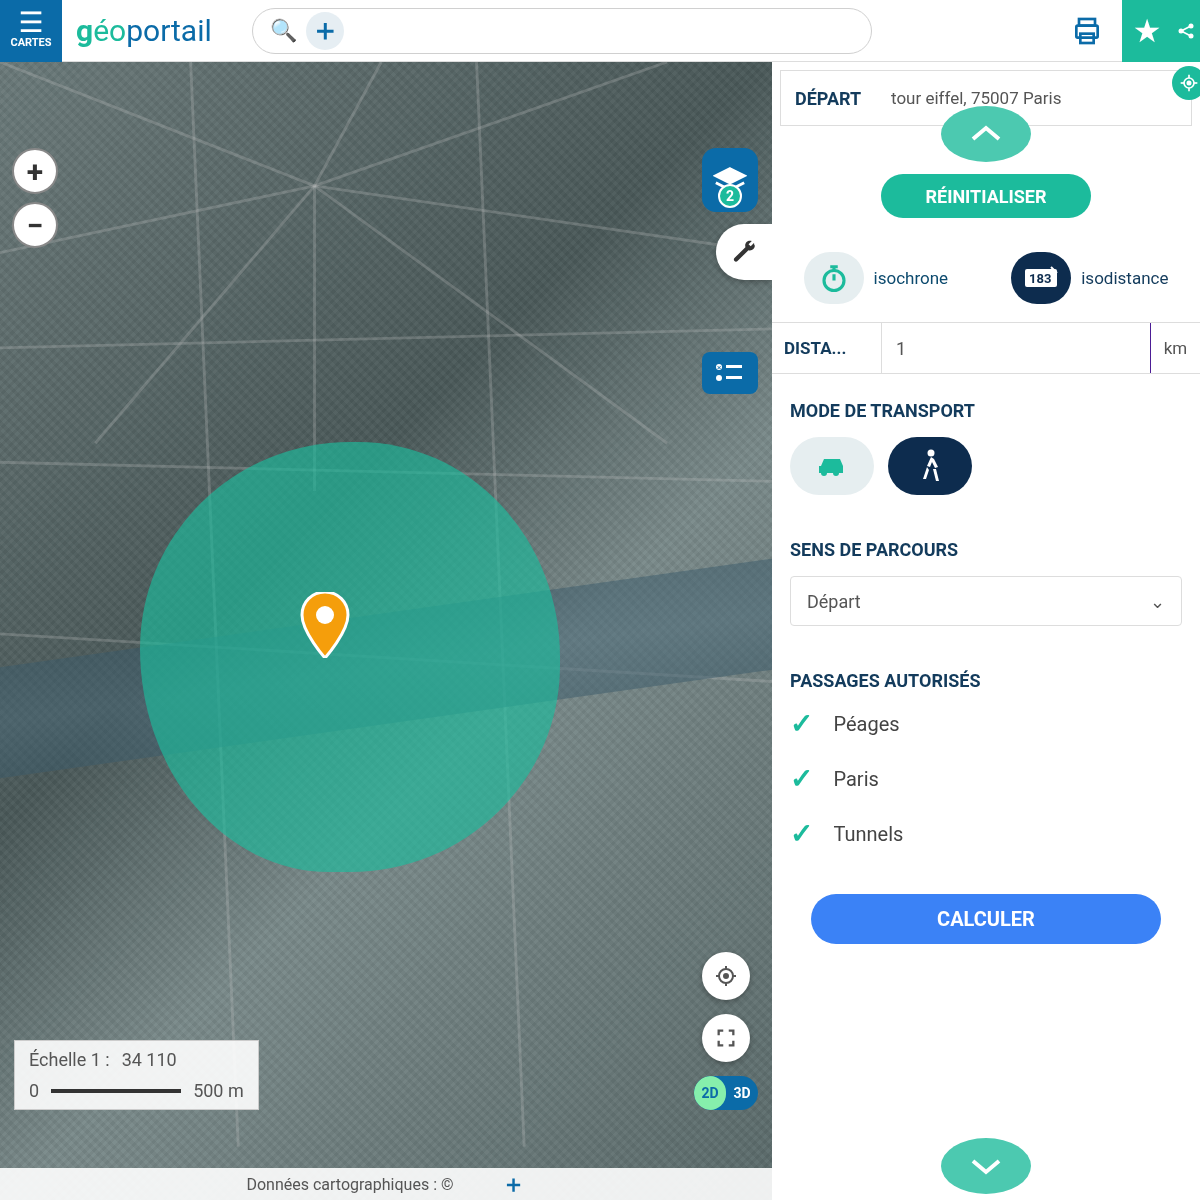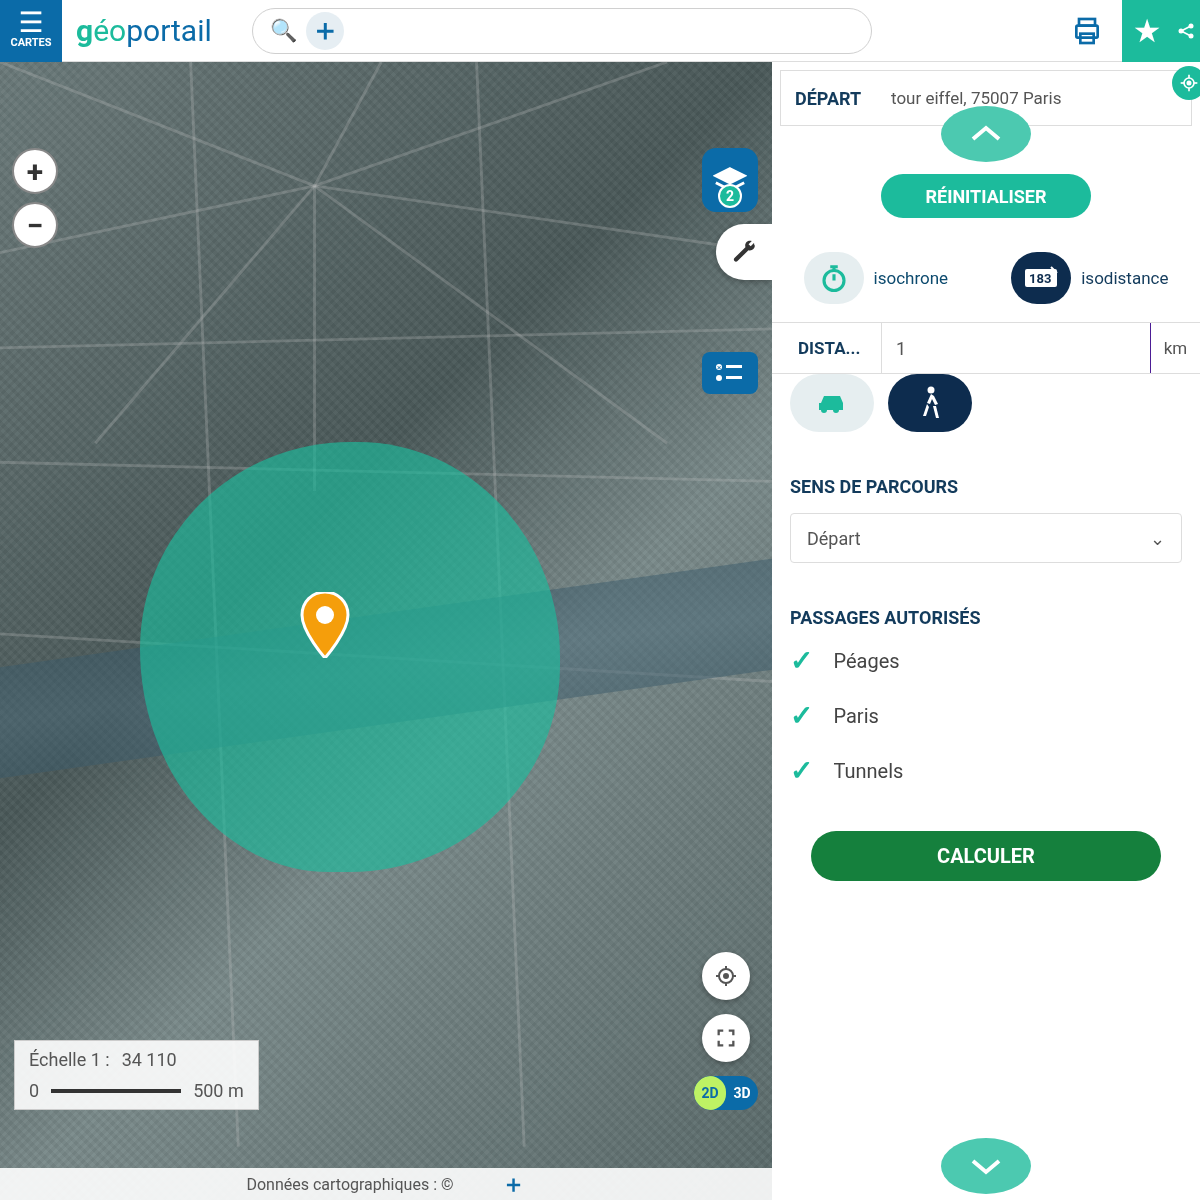--- a/index.html
+++ b/index.html
@@ -32,21 +32,21 @@
 .zoom .zb{width:46px;height:46px;border-radius:23px;background:#fff;border:2px solid #888;display:flex;align-items:center;justify-content:center;font-size:30px;font-weight:700;color:#333;cursor:pointer}
 .right-tools{position:absolute;top:86px;right:14px;display:flex;flex-direction:column;gap:12px;align-items:flex-end}
 .layers{width:56px;height:64px;border-radius:14px;background:#0b6ba8;display:flex;flex-direction:column;align-items:center;justify-content:center;color:#fff;cursor:pointer;position:relative}
 .layers .badge{position:absolute;bottom:4px;right:16px;width:24px;height:24px;border-radius:12px;background:#1cbb9c;color:#fff;display:flex;align-items:center;justify-content:center;font-size:14px;font-weight:700;border:2px solid #fff}
 .tool-round{width:56px;height:56px;border-radius:28px 0 0 28px;background:#fff;display:flex;align-items:center;justify-content:center;font-size:26px;cursor:pointer;margin-right:-14px;box-shadow:0 2px 6px rgba(0,0,0,.3)}
 .blue-tool{width:56px;height:42px;border-radius:8px;background:#0b6ba8;display:flex;align-items:center;justify-content:center;color:#fff;cursor:pointer}
 .bottom-right{position:absolute;bottom:90px;right:14px;display:flex;flex-direction:column;gap:14px;align-items:center}
 .br-btn{width:48px;height:48px;border-radius:24px;background:#fff;display:flex;align-items:center;justify-content:center;font-size:22px;cursor:pointer;box-shadow:0 2px 6px rgba(0,0,0,.3)}
 .dim-toggle{width:64px;height:34px;border-radius:17px;background:#0b6ba8;display:flex;align-items:center;overflow:hidden;cursor:pointer}
 .dim-toggle span{flex:1;text-align:center;font-size:14px;font-weight:700;color:#fff;line-height:34px}
-.dim-toggle .d2{background:#bef264;color:#0b6ba8;border-radius:17px}
+.dim-toggle .d2{background:#86efac;color:#0b6ba8;border-radius:17px}
 .scale-box{position:absolute;bottom:90px;left:14px;background:rgba(255,255,255,.9);padding:8px 14px;border:1px solid #ccc;display:flex;flex-direction:column;gap:10px}
 .scale-box .row{display:flex;align-items:center;gap:12px;font-size:18px;color:#555}
 .scale-box input{border:none;background:transparent;font-size:18px;width:80px;color:#555}
 .scale-box .bar{width:130px;height:4px;background:#333}
 .attrib{position:absolute;bottom:0;left:0;right:0;height:32px;background:rgba(255,255,255,.9);display:flex;align-items:center;justify-content:center;font-size:16px;color:#555;gap:8px}
 .attrib .plus2{color:#0b6ba8;font-size:24px;font-weight:700;margin-left:40px}
 .panel{width:428px;background:#fff;display:flex;flex-direction:column;overflow-y:auto;position:relative}
 .panel .loc-btn{position:absolute;top:4px;right:-6px;width:34px;height:34px;border-radius:17px;background:#1cbb9c;display:flex;align-items:center;justify-content:center;color:#fff;z-index:5}
 .row-depart{display:flex;align-items:center;height:56px;border:1px solid #ddd;margin:8px}
 .row-depart .lbl{width:110px;padding-left:14px;font-weight:700;color:#133b5c;font-size:18px}
@@ -54,34 +54,34 @@
 .chevron-up{width:90px;height:56px;margin:-28px auto 0;background:#4cc9b0;border-radius:45px/28px;display:flex;align-items:center;justify-content:center;color:#fff;font-size:30px;position:relative;z-index:3}
 .reset-btn{width:210px;height:44px;margin:12px auto 34px;background:#1cbb9c;border-radius:22px;display:flex;align-items:center;justify-content:center;color:#fff;font-weight:700;font-size:18px;cursor:pointer}
 .iso-modes{display:flex;justify-content:space-around;margin-bottom:18px}
 .iso-mode{display:flex;flex-direction:row;align-items:center;gap:10px;cursor:pointer}
 .iso-mode .circ{width:60px;height:52px;border-radius:28px;display:flex;align-items:center;justify-content:center;font-size:28px}
 .iso-mode.inactive .circ{background:#e6eef0;color:#1cbb9c}
 .iso-mode.active .circ{background:#0d2c4e;color:#fff}
 .iso-mode .txt{font-size:17px;color:#0c4a6e}
 .iso-mode.active .txt{color:#133b5c;font-weight:400}
 .dist-row{display:flex;height:52px;border-top:1px solid #ddd;border-bottom:1px solid #ddd}
-.dist-row .dl{width:110px;border-right:1px solid #ddd;padding:0 26px;font-weight:700;color:#133b5c;font-size:17px;display:flex;align-items:center;overflow:hidden}
+.dist-row .dl{width:110px;border-right:1px solid #ddd;padding:0 12px;font-weight:700;color:#133b5c;font-size:17px;display:flex;align-items:center;overflow:hidden}
 .dist-row input{flex:1;border:none;padding:0 14px;font-size:18px;color:#555;outline:none}
 .dist-row .unit{width:50px;border-left:1px solid #4c1d95;display:flex;align-items:center;justify-content:center;font-size:17px;color:#555}
 .section-title{margin:26px 18px 16px;font-weight:700;color:#133b5c;font-size:18px}
 .transport{display:flex;gap:14px;margin:0 18px 18px}
 .transport .tb{width:84px;height:58px;border-radius:29px;display:flex;align-items:center;justify-content:center;font-size:30px;cursor:pointer}
 .transport .inactive{background:#e6eef0;color:#1cbb9c}
 .transport .active{background:#0d2c4e;color:#fff}
 .sens-select{margin:0 18px 18px;height:50px;border:1px solid #ddd;border-radius:4px;display:flex;align-items:center;padding:0 16px;justify-content:space-between;font-size:18px;color:#555;cursor:pointer}
 .check-list{margin:0 18px;display:flex;flex-direction:column;gap:22px}
 .check-item{display:flex;align-items:center;gap:20px;cursor:pointer}
 .check-item .chk{color:#1cbb9c;font-size:28px;font-weight:700}
 .check-item .ctxt{font-size:20px;color:#444}
-.calc-btn{width:350px;height:50px;margin:44px auto 30px;background:#15803d;border-radius:25px;display:flex;align-items:center;justify-content:center;color:#fff;font-weight:700;font-size:20px;cursor:pointer;position:relative}
+.calc-btn{width:350px;height:50px;margin:44px auto 30px;background:#3b82f6;border-radius:25px;display:flex;align-items:center;justify-content:center;color:#fff;font-weight:700;font-size:20px;cursor:pointer;position:relative}
 .chevron-down{position:absolute;bottom:6px;left:50%;transform:translateX(-50%);width:90px;height:56px;background:#4cc9b0;border-radius:45px/28px;display:flex;align-items:center;justify-content:center;color:#fff}
 </style>
 </head>
 <body>
 
 <div class="root">
   <div class="header">
     <div class="menu-btn">
       <div class="bars">☰</div>
       <div class="label">CARTES</div>
@@ -256,20 +256,21 @@
           <div class="txt">isodistance</div>
         </div>
       </div>
 
       <div class="dist-row">
         <div class="dl">DISTA...</div>
         <input type="text" value="1" style="">
         <div class="unit">km</div>
       </div>
 
+      <div class="section-title">MODE DE TRANSPORT</div>
       <div class="transport">
         <div class="tb inactive">
           <svg width="34" height="24" viewBox="0 0 34 24" fill="#1cbb9c">
               <path d="M6 12l3-7h16l3 7v7h-4a3 3 0 01-6 0H12a3 3 0 01-6 0H4v-7z"></path>
             </svg>
         </div>
         <div class="tb active">
           <svg width="22" height="34" viewBox="0 0 22 34" fill="#fff">
               <circle cx="12" cy="4" r="3.5"></circle>
               <path d="M12 8l-4 9 3 1 2-5 3 6 3-1-4-8zM8 18l-4 12h3l3-9zM14 20l3 12h3l-3-12z"></path>

